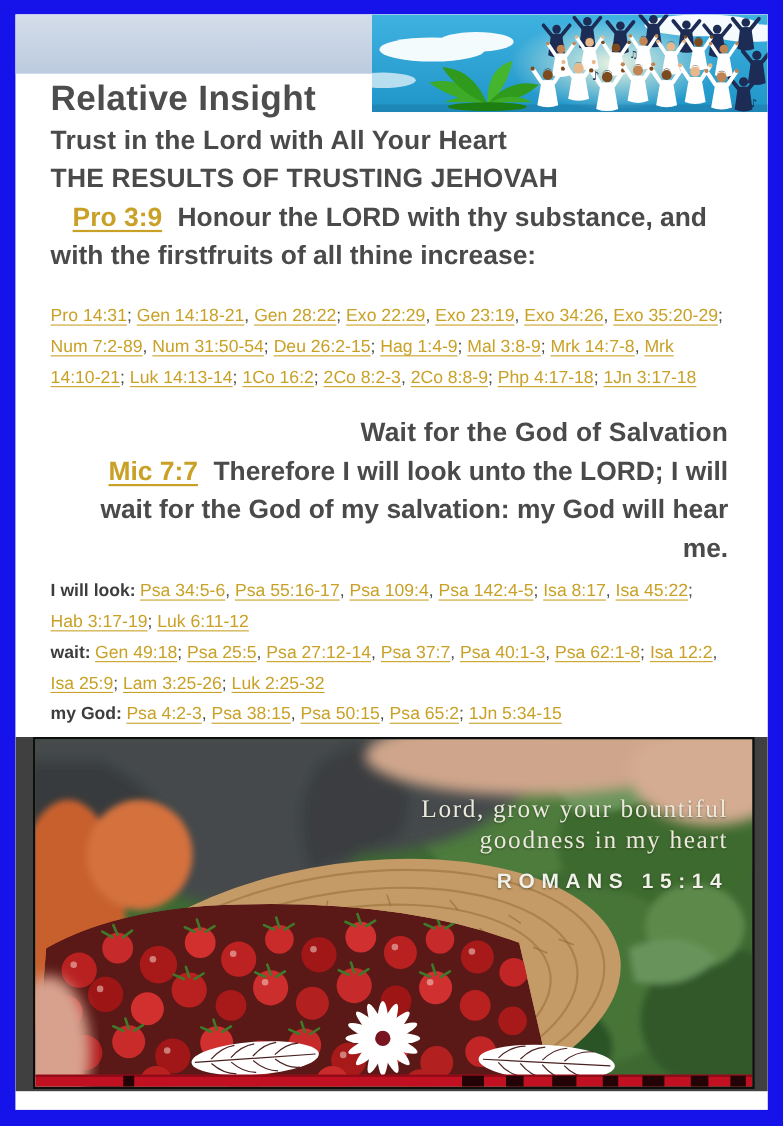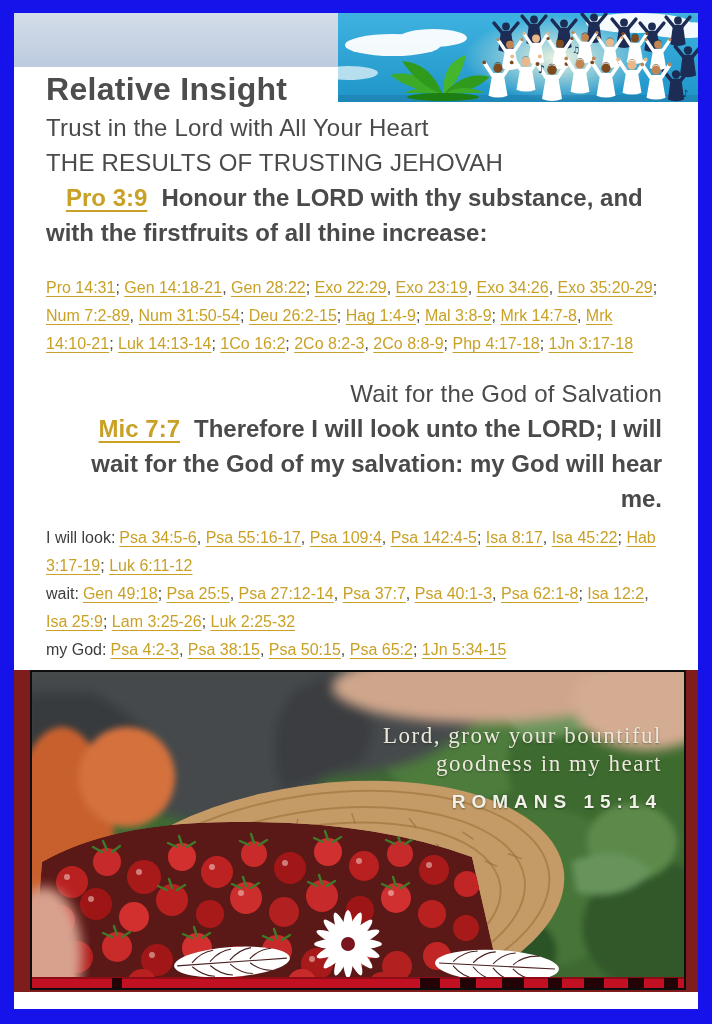--- a/index.html
+++ b/index.html
@@ -11,34 +11,34 @@
   .header { position: relative; height: 89px; }
   .band { position: absolute; top: 0; left: 0; right: 0; height: 54px;
           background: linear-gradient(#d4dde9, #bccbdf); }
   .banner { position: absolute; top: 0; right: 0; width: 360px; height: 89px; overflow: hidden; }
   .banner svg { display: block; }
   .site-title { position: absolute; left: 32px; top: 58px; font-size: 32px; font-weight: 700;
                 color: #4d4d4d; letter-spacing: .3px; }
 
   
   .content { padding: 8px 36px 0 32px; color: #484848; }
-  .h { font-size: 24px; font-weight: 400; line-height: 35px; letter-spacing: .2px; color: #4a4a4a; }
+  .h { font-size: 24px; font-weight: 700; line-height: 35px; letter-spacing: .2px; color: #4a4a4a; }
   .verse { font-size: 24px; font-weight: 700; line-height: 35px; color: #4a4a4a; }
   .vref { color: #c9a127; text-decoration: underline; text-decoration-thickness: 2px;
           text-underline-offset: 4px; margin-right: 14px; margin-left: 20px; }
   .refs { margin-top: 24px; font-size: 16px; line-height: 28px; color: #4a4a4a; font-weight: 500; }
   a.ref { color: #c9a127; text-decoration: underline; text-decoration-thickness: 1px;
           text-underline-offset: 3px; font-weight: 500; }
   .sep { color: #4a4a4a; }
-  .lbl { font-weight: 400; color: #3d3d3d; margin-right: 4px; }
+  .lbl { font-weight: 700; color: #3d3d3d; margin-right: 4px; }
   .sec2 { margin-top: 18px; text-align: right; }
   .refs2 { margin-top: 8px; font-size: 16px; line-height: 28px; font-weight: 500; }
 
   
-  .photo-wrap { margin-top: 6px; background: #7f1d1d; padding: 0 12px 2px 16px;
+  .photo-wrap { margin-top: 6px; background: #404040; padding: 0 12px 2px 16px;
                 display: flex; justify-content: center; }
   .photo { position: relative; width: 656px; height: 320px; border: 2px solid #0e0e0e; overflow: hidden; }
   .photo svg { display: block; }
   .caption { position: absolute; top: 50px; right: 22px; text-align: right; z-index: 5; }
   .cap-line { font-family: "Liberation Serif", serif; font-size: 23px; line-height: 28px;
               letter-spacing: 1.5px; color: #ece9dc; text-shadow: 0 1px 2px rgba(20,30,15,.45); }
   .cap-ref { margin-top: 13px; font-size: 19px; font-weight: 700; letter-spacing: 6px;
              color: #f1f0e9; text-shadow: 0 1px 2px rgba(20,30,15,.5); }
 </style>
 </head>

